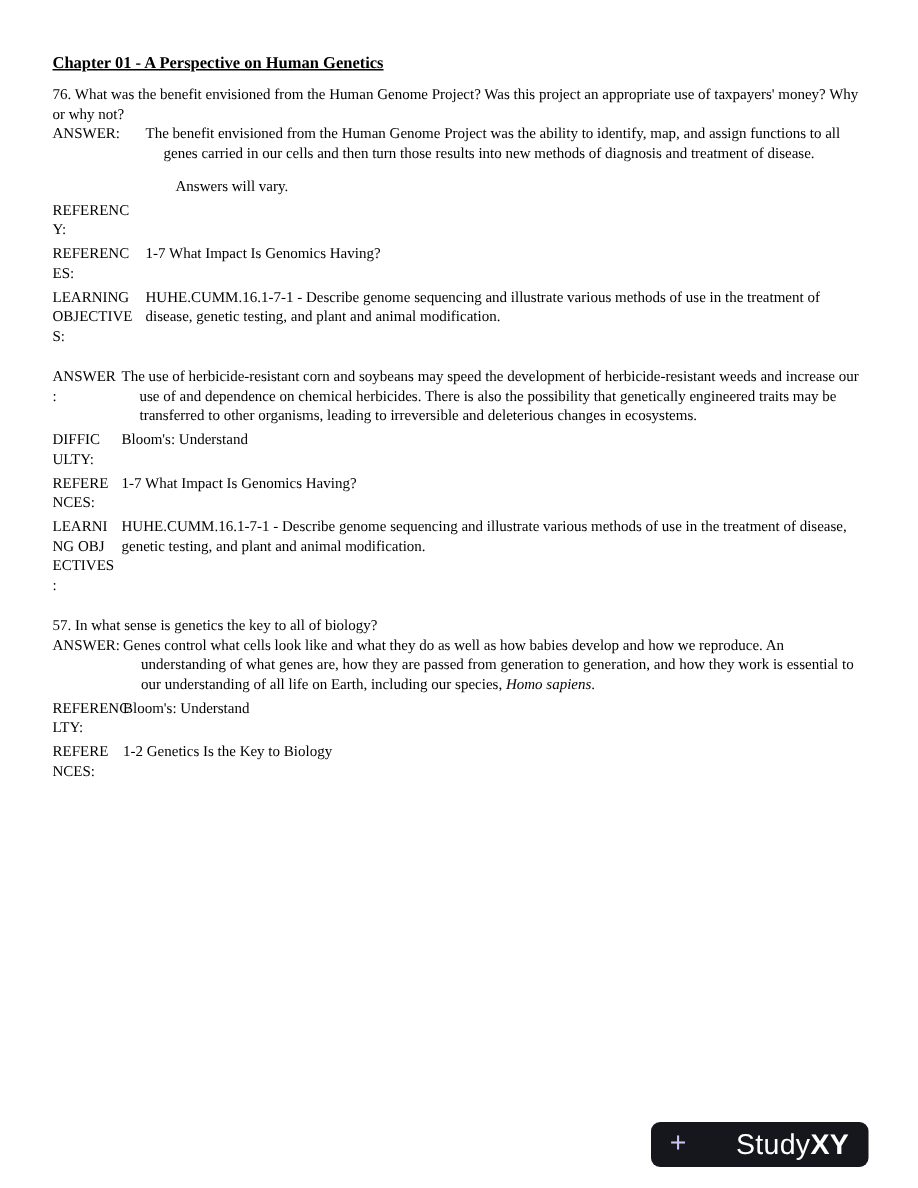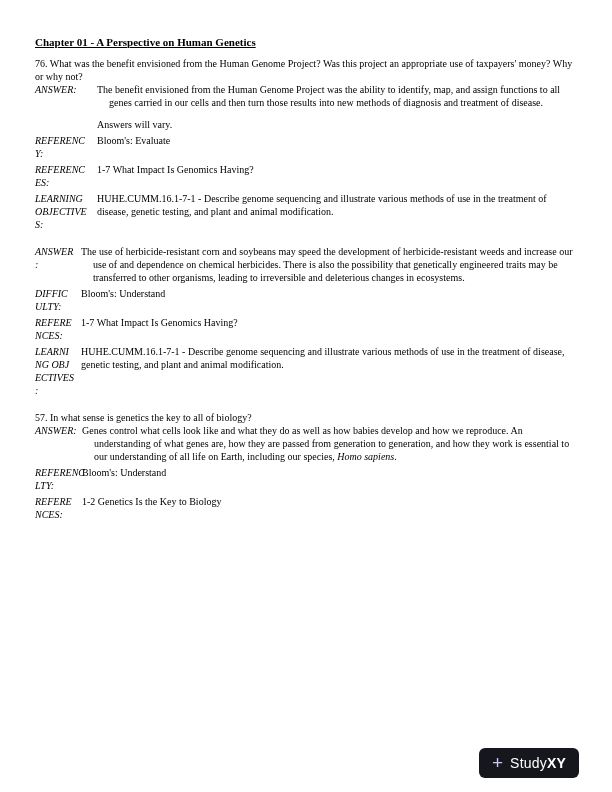--- a/index.html
+++ b/index.html
@@ -27,28 +27,27 @@
   .row {
     display: grid;
     column-gap: 4px;
     margin-bottom: 3px;
     align-items: start;
   }
   .q55 .row { grid-template-columns: 58px 1fr; }
   .q56 .row { grid-template-columns: 42px 1fr; }
   .q57 .row { grid-template-columns: 45px 1fr; column-gap: 2px; }
   .row-label {
-    font-style: italic;
     white-space: pre;
   }
   .hang {
     padding-left: 12px;
     text-indent: -12px;
   }
-  .para2 { margin-top: 9px; }
+  .para2 { margin-top: 9px; margin-left: 20px; }
   .italic-seg { font-style: italic; }
   .brand {
     position: absolute;
     right: 33px;
     bottom: 14px;
     height: 30px;
     padding: 0 13px;
     display: flex;
     align-items: center;
     gap: 7px;
@@ -57,21 +56,21 @@
     color: #ffffff;
     font-family: "Liberation Sans", sans-serif;
   }
   .brand-plus {
     font-size: 19px;
     font-weight: 300;
     line-height: 1;
     color: #c9c5f2;
     transform: translateY(-1px);
   }
-  .brand-name { font-size: 14px; letter-spacing: 0.2px; }
+  .brand-name { font-size: 19px; letter-spacing: 0.2px; margin-left: 26px; }
   .brand-name .light { font-weight: 400; }
   .brand-name .heavy { font-weight: 700; }
 </style>
 </head>
 <body>
 
 <div class="page">
 
   <div class="title">Chapter 01 - A Perspective on Human Genetics</div>
 
@@ -82,21 +81,20 @@
       <div class="row-label">ANSWER:</div>
       <div class="row-value">
         <div class="hang">The benefit envisioned from the Human Genome Project was the ability to identify, map, and assign functions to all genes carried in our cells and then turn those results into new methods of diagnosis and treatment of disease.</div>
         <div class="hang para2">Answers will vary.</div>
       </div>
     </div>
 
     <div class="row">
       <div class="row-label">REFERENC
 Y:</div>
-      <div class="row-value">Bloom's: Evaluate</div>
     </div>
 
     <div class="row">
       <div class="row-label">REFERENC
 ES:</div>
       <div class="row-value">1-7 What Impact Is Genomics Having?</div>
     </div>
 
     <div class="row">
       <div class="row-label">LEARNING

